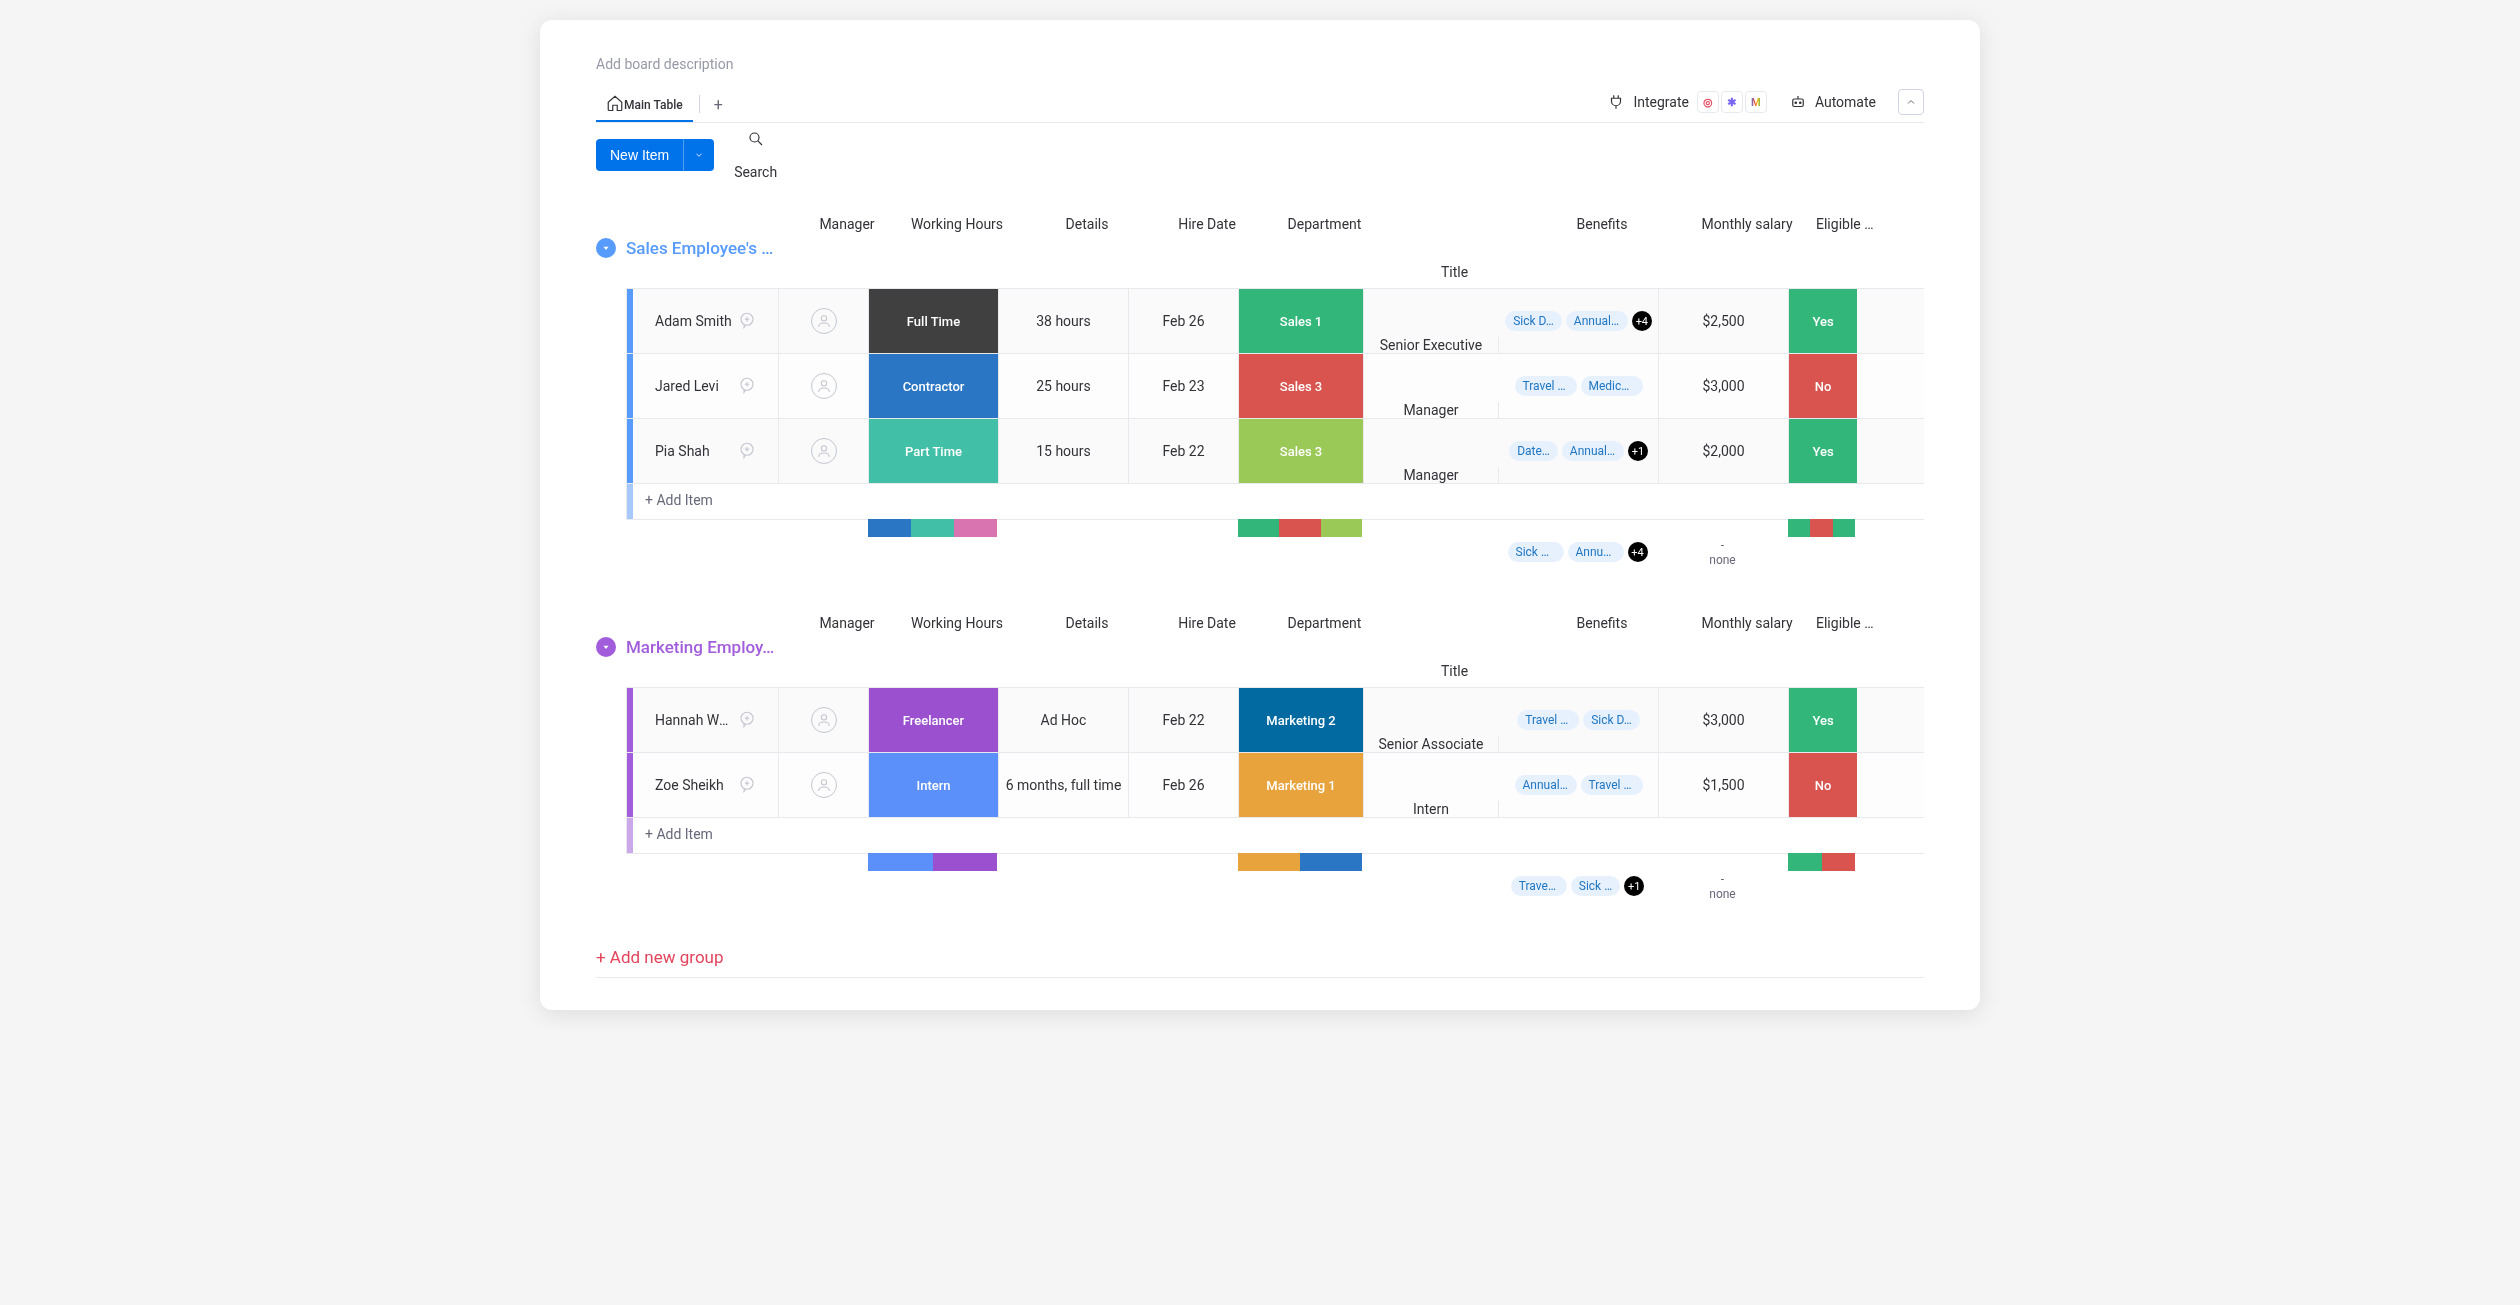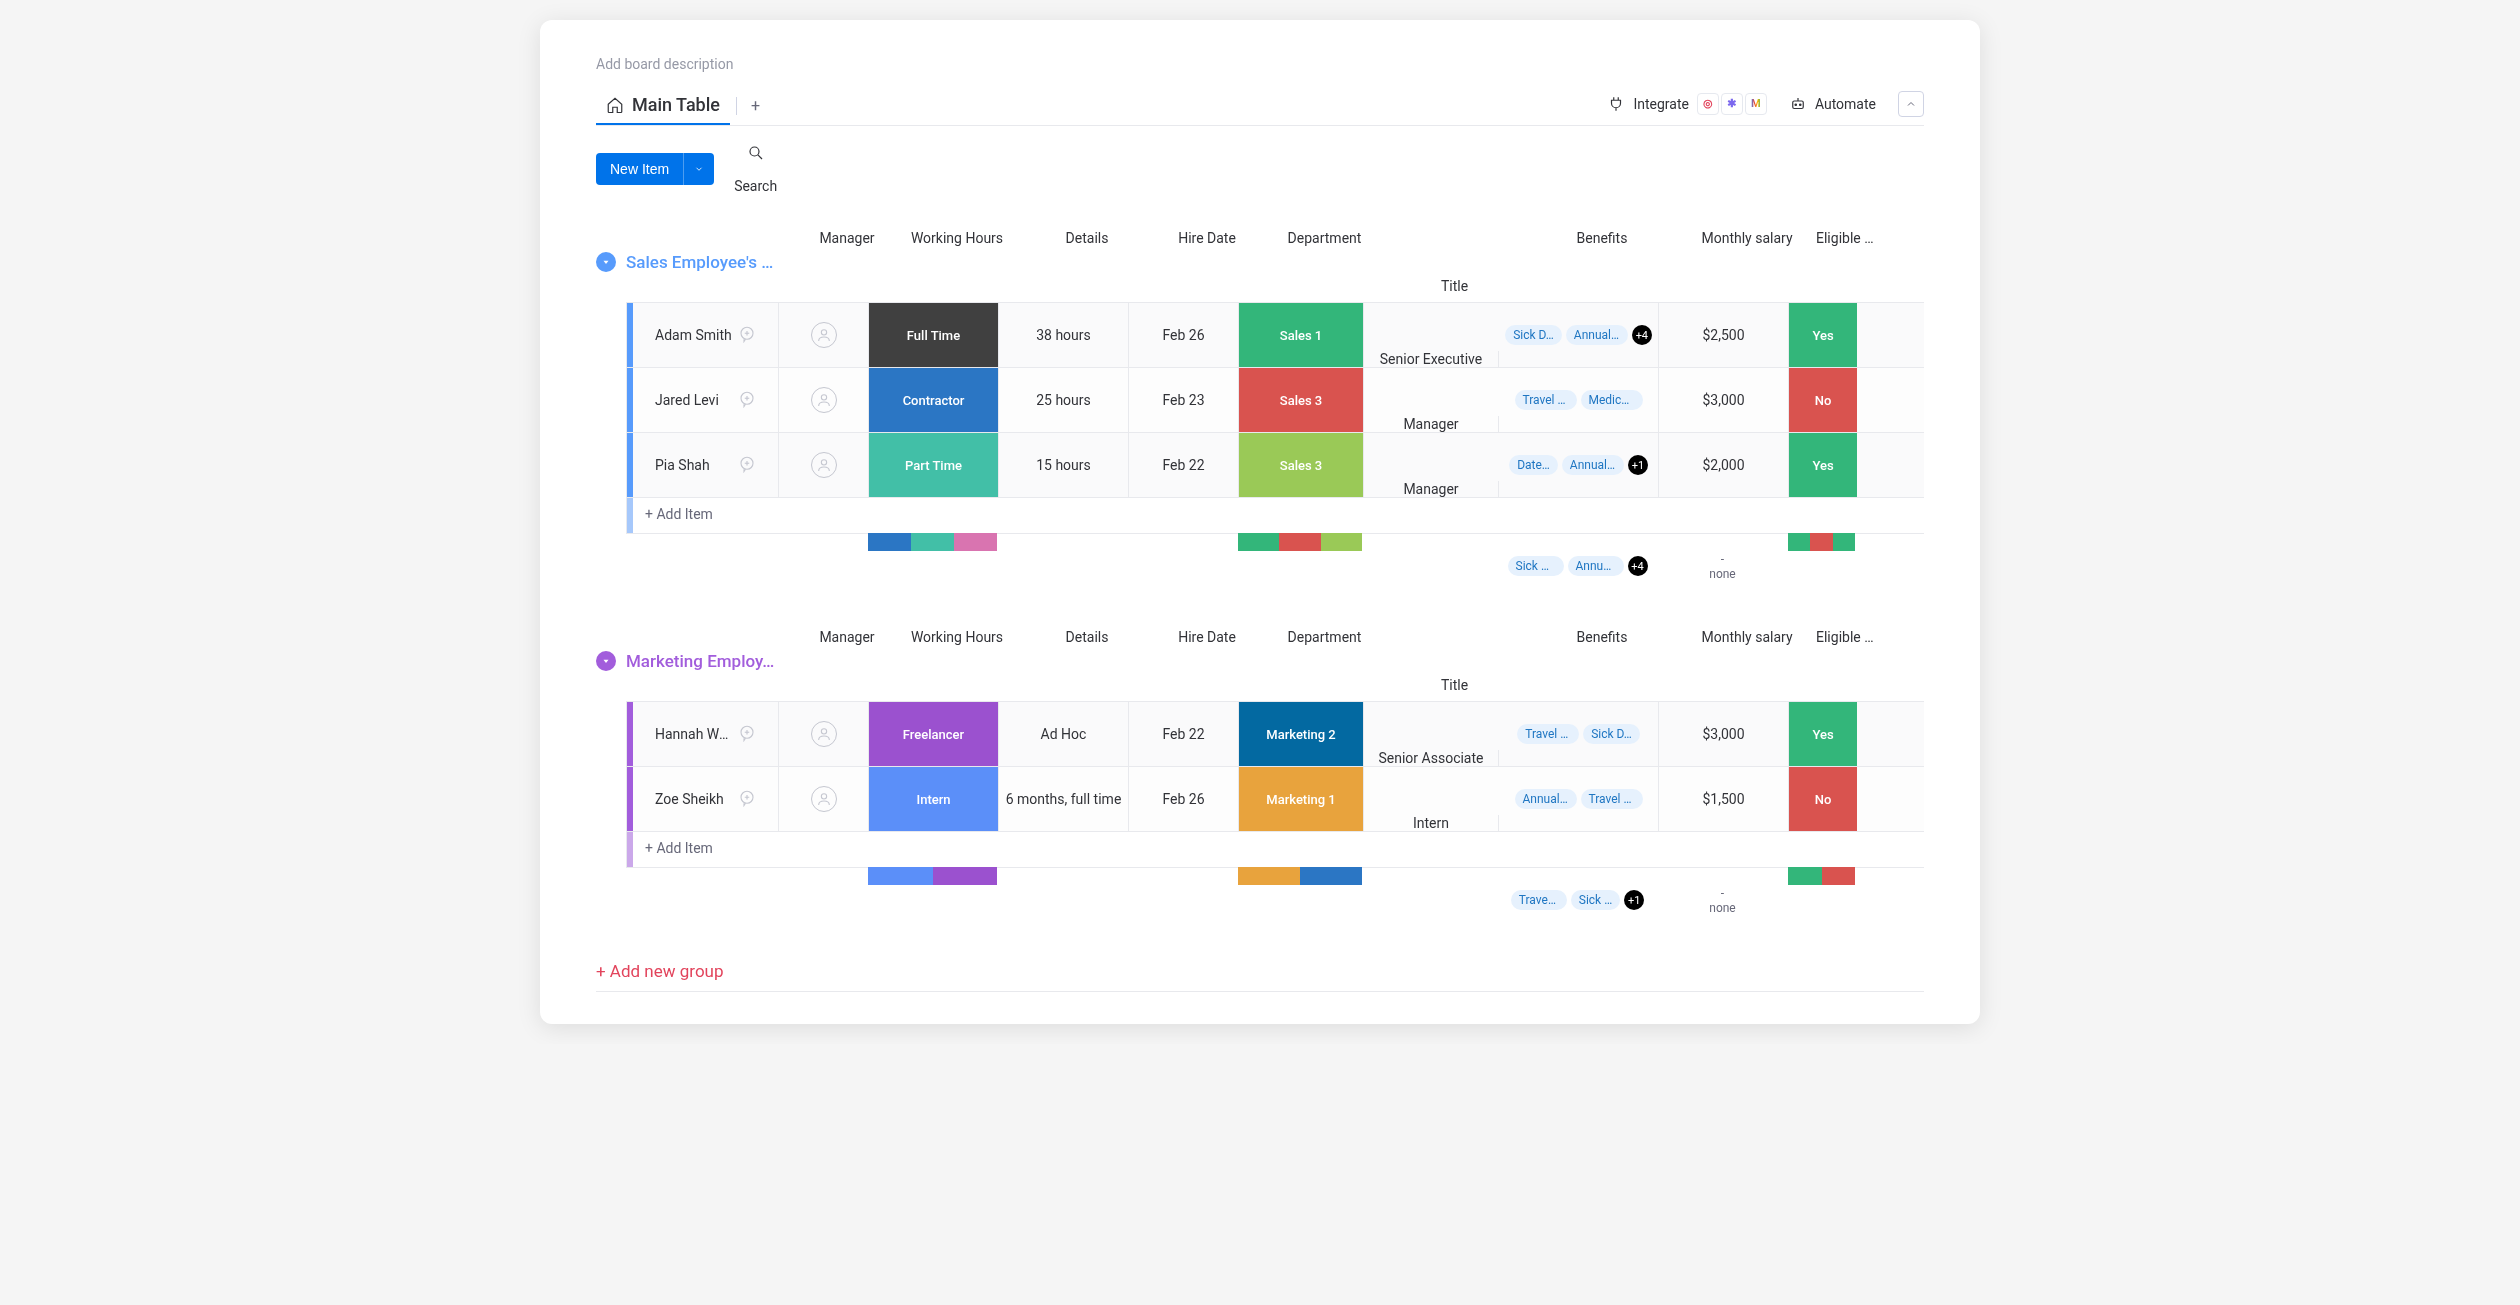--- a/index.html
+++ b/index.html
@@ -19,36 +19,36 @@
 }
 .header-row { display: flex; align-items: center; gap: 14px; margin-bottom: 6px; }
 .page-title { font-size: 32px; font-weight: 600; color: #323338; letter-spacing: -0.5px; }
 .icon-btn { color: #9699a6; cursor: pointer; display: inline-flex; }
 .icon-svg { width: 18px; height: 18px; fill: none; stroke: currentColor; stroke-width: 1.6; }
 .desc { color: #9699a6; font-size: 14px; margin-bottom: 14px; }
 
 .tabs-row { display: flex; align-items: center; justify-content: space-between; border-bottom: 1px solid #e8e9ed; }
 .tabs-left { display: flex; align-items: center; }
 .tab {
-  display: flex; align-items: center; gap: 8px;
-  padding: 8px 10px; font-size: 18px; font-weight: 500; color: #323338;
+  display: flex; align-items: flex-end; 
+  padding: 8px 10px; font-size: 12px; font-weight: 500; color: #323338;
   border-bottom: 2px solid transparent; cursor: pointer;
 }
 .tab.active { border-bottom-color: #0073ea; }
 .tab-divider { width: 1px; height: 18px; background: #d0d4e4; margin: 0 6px; }
 .tab-add { color: #676879; font-size: 16px; padding: 4px 8px; cursor: pointer; }
 
 .tabs-right { display: flex; align-items: center; gap: 22px; padding-bottom: 4px; }
 .integ { display: flex; align-items: center; gap: 8px; font-size: 14px; color: #323338; cursor: pointer; }
 .integ-logos { display: flex; gap: 2px; }
 .logo-box { width: 22px; height: 22px; border: 1px solid #e6e9ef; border-radius: 4px; display: flex; align-items: center; justify-content: center; font-size: 11px; font-weight: 700; }
 .automate { display: flex; align-items: center; gap: 8px; font-size: 14px; color: #323338; cursor: pointer; }
 .collapse-btn { width: 26px; height: 26px; border: 1px solid #d0d4e4; border-radius: 4px; display: flex; align-items: center; justify-content: center; cursor: pointer; }
 
-.toolbar { display: flex; align-items: center; gap: 20px; margin: 18px 0 28px 0; }
+.toolbar { display: flex; align-items: center; gap: 20px; margin: 7px 0 28px 0; }
 .new-item-group { display: flex; }
 .new-item-btn {
   background: #0073ea; color: #fff; border: none; padding: 8px 14px;
   font-size: 14px; border-radius: 4px 0 0 4px; cursor: pointer; font-weight: 500;
 }
 .new-item-dd {
   background: #0073ea; color: #fff; border: none; border-left: 1px solid rgba(255,255,255,0.3);
   padding: 8px 10px; border-radius: 0 4px 4px 0; cursor: pointer;
 }
 .search-btn { display: flex; align-items: center; gap: 16px; color: #323338; font-size: 14px; cursor: pointer; flex-direction: column; }

